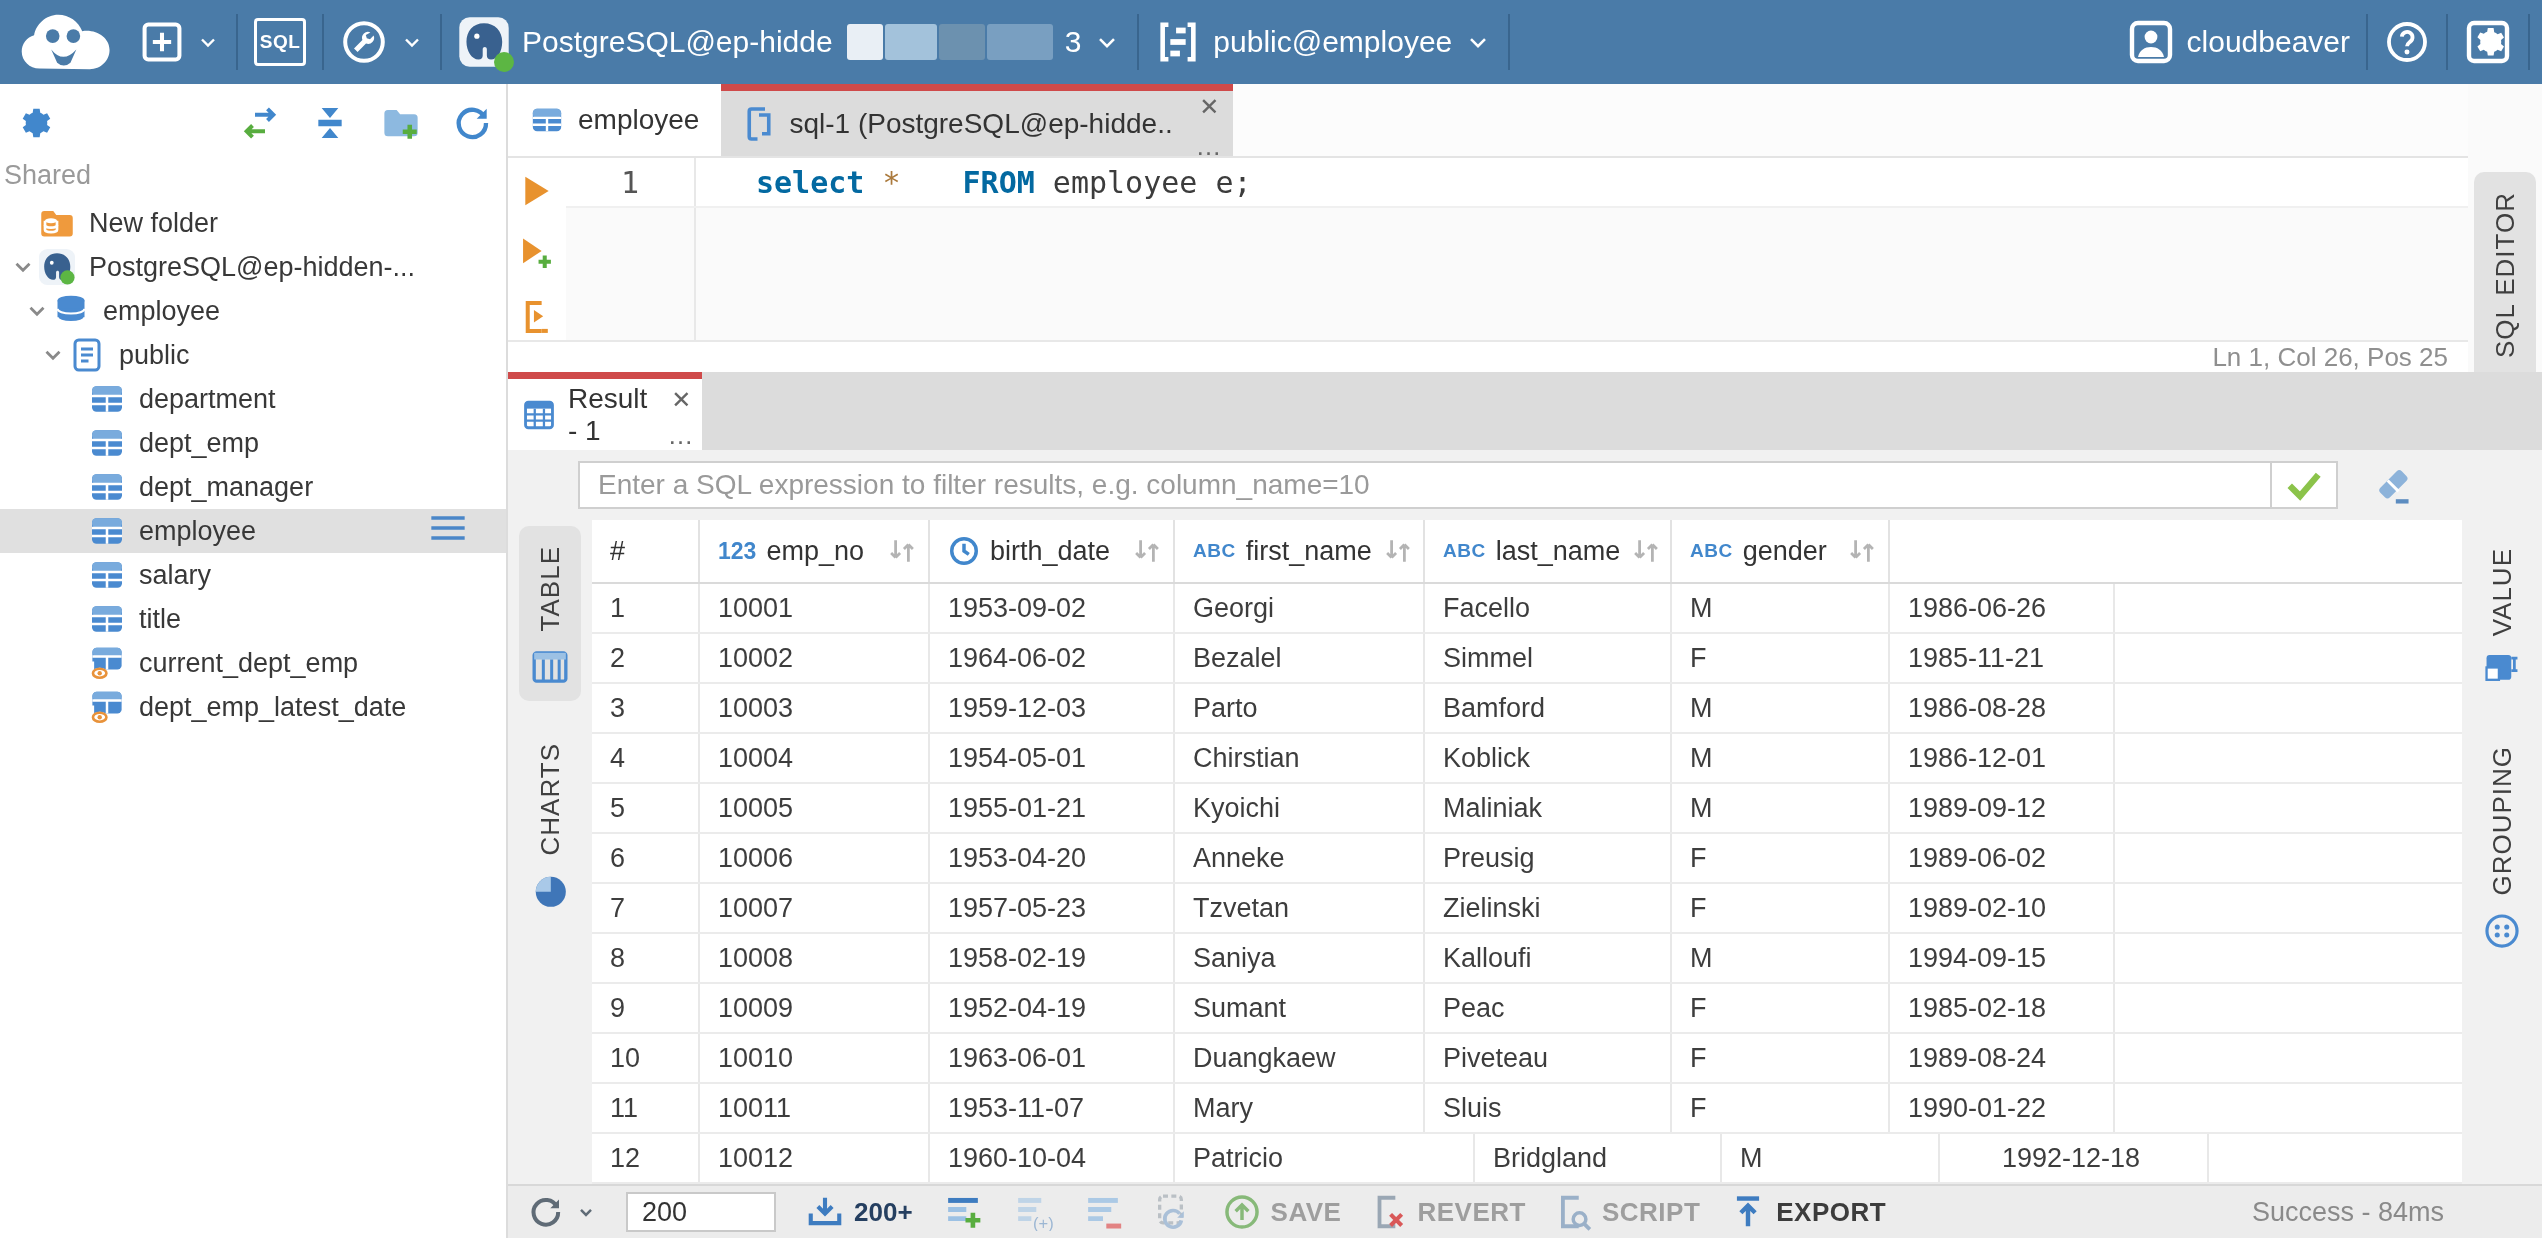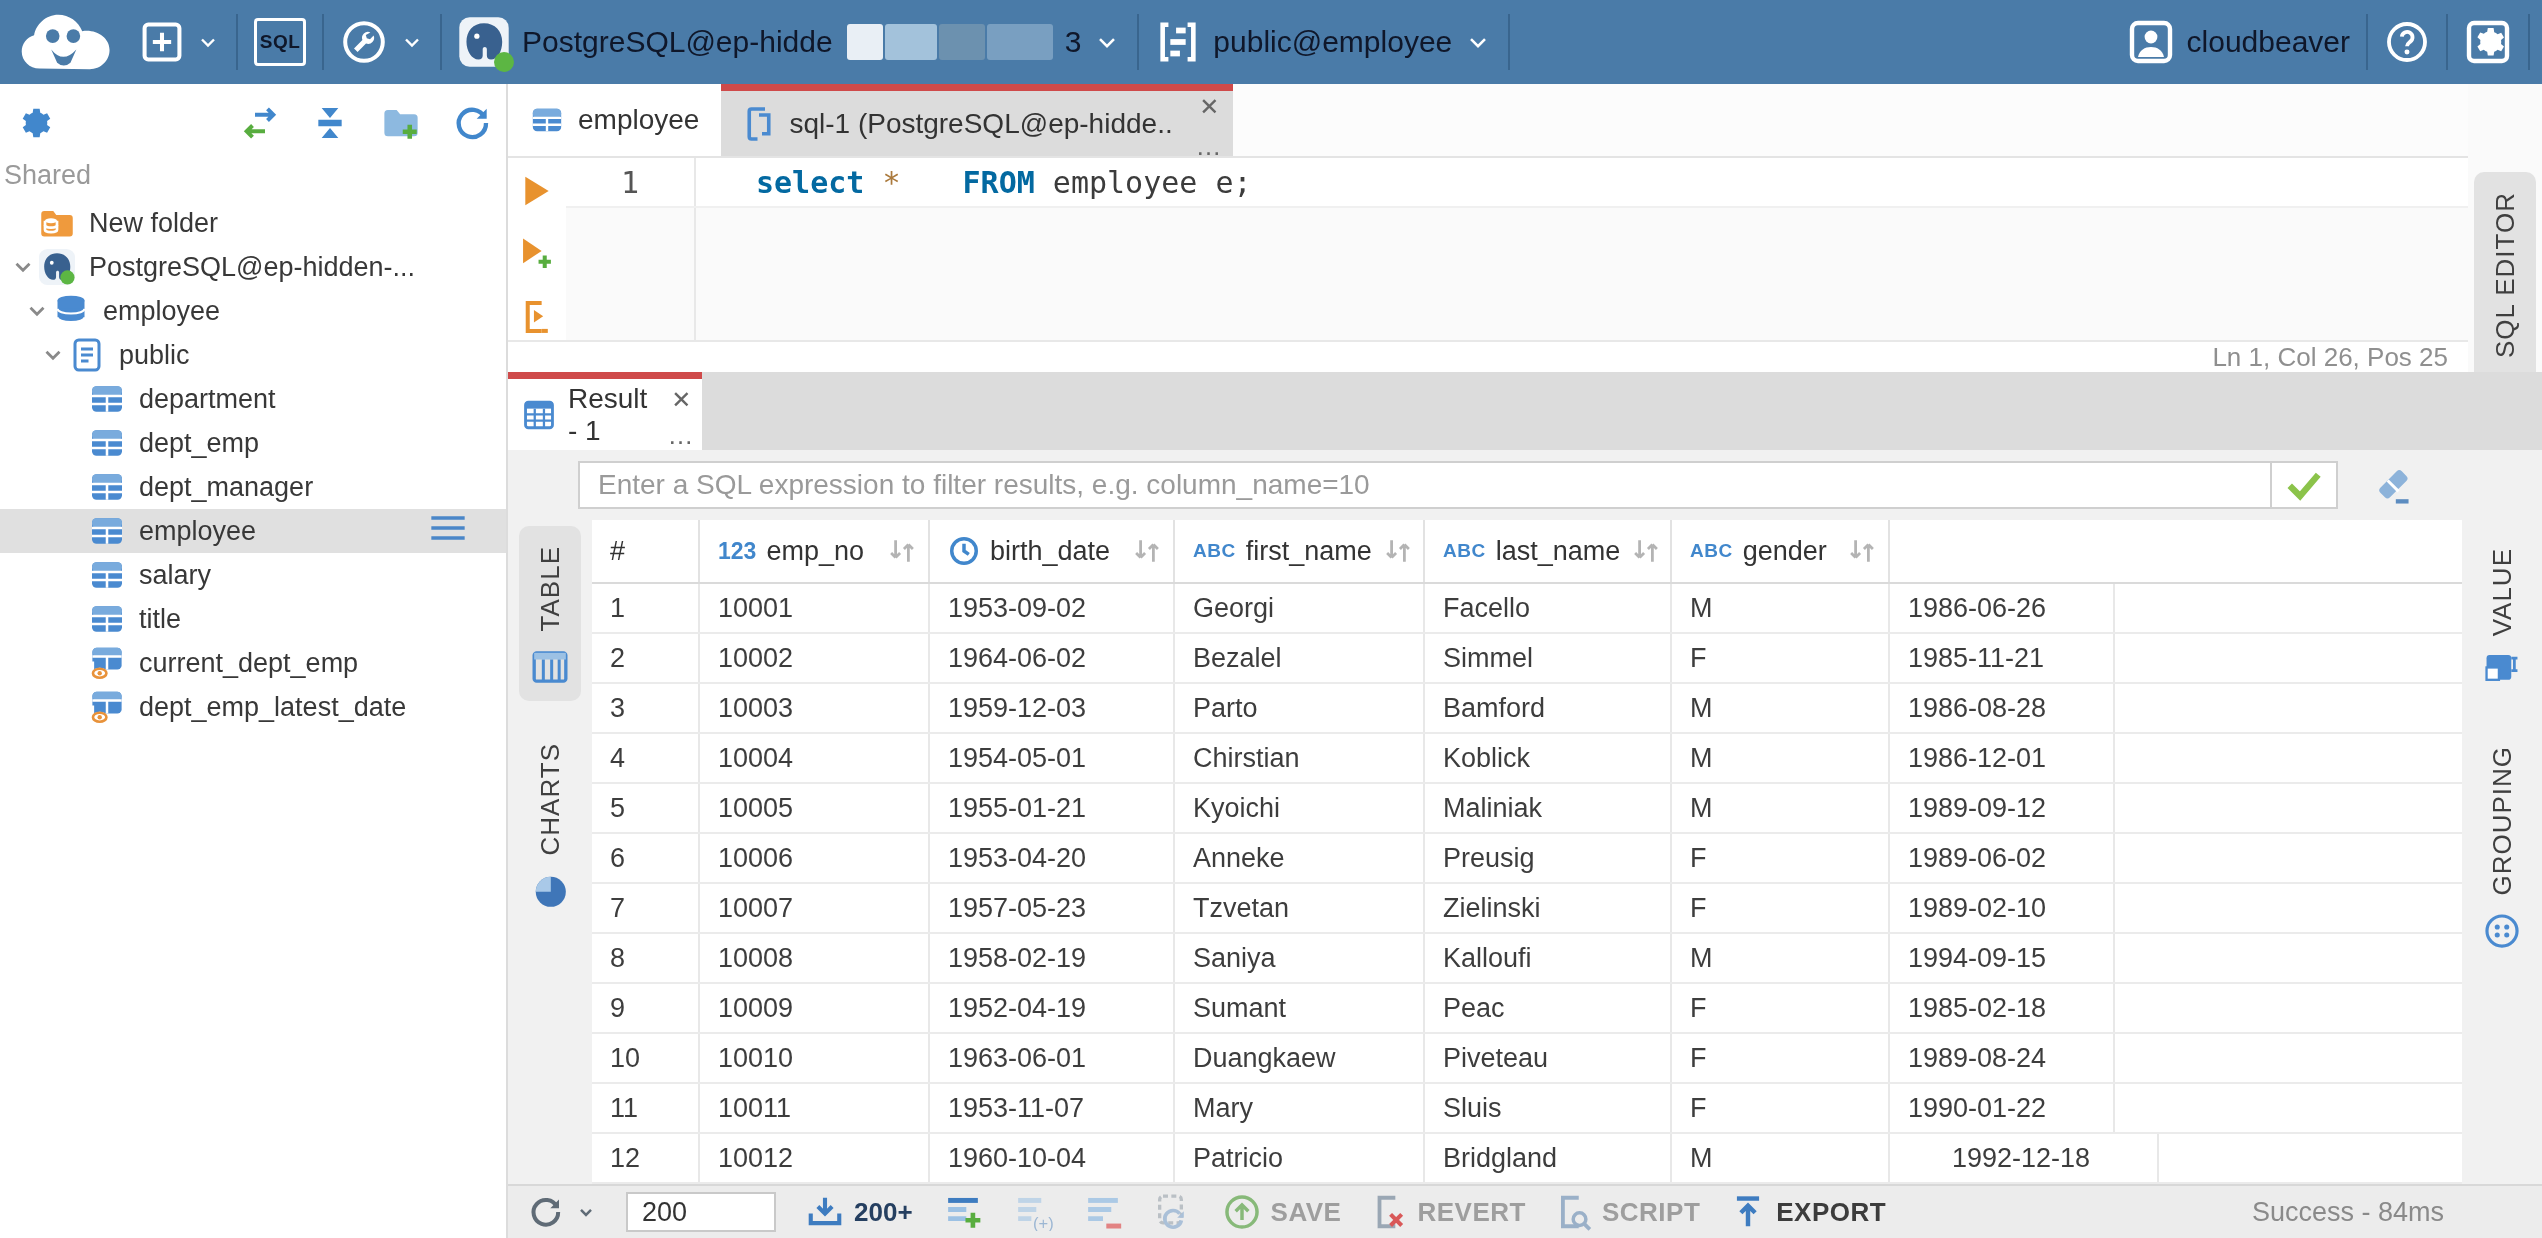--- a/index.html
+++ b/index.html
@@ -1,20 +1,20 @@
 <!DOCTYPE html>
 <html><head>
 <meta charset="utf-8">
 <style>
   * { box-sizing: border-box; margin: 0; padding: 0; }
   html,body { width: 2542px; height: 1238px; overflow: hidden; }
   body { font-family: "Liberation Sans", sans-serif; background: #fff; color: #383838; }
 
   
-  .topbar { height: 84px; background: #4a7ba8; display: flex; align-items: center; color: #0f172a; padding: 0 8px; }
+  .topbar { height: 84px; background: #4a7ba8; display: flex; align-items: center; color: #ffffff; padding: 0 8px; }
   .tb-group { display: flex; align-items: center; height: 84px; padding: 0 16px; gap: 12px; cursor: pointer; }
   .tb-sep { width: 2px; height: 56px; background: rgba(15,45,75,.28); flex: 0 0 auto; }
   .tb-label { font-size: 30px; white-space: nowrap; }
   .tb-box { border: 3px solid #fff; border-radius: 4px; display: flex; align-items: center; justify-content: center; }
   .sql-box { width: 52px; height: 48px; font-size: 19px; font-weight: 700; letter-spacing: .5px; }
   .pg-badge { position: relative; width: 52px; height: 52px; }
   .pg-badge .dot { position: absolute; right: -4px; bottom: -4px; width: 20px; height: 20px; border-radius: 50%; background: #5cb643; }
   .redact { display: inline-flex; gap: 2px; margin-left: 2px; }
   .redact i { display: inline-block; height: 36px; border-radius: 3px; }
   .spacer { flex: 1; }
@@ -722,21 +722,21 @@
                 <div class="cell" style="width: 245px;">1953-11-07</div>
                 <div class="cell" style="width: 250px;">Mary</div>
                 <div class="cell" style="width: 247px;">Sluis</div>
                 <div class="cell" style="width: 218px;">F</div>
                 <div class="cell" style="width: 225px;">1990-01-22</div>
               </div>
               <div class="grid-row">
                 <div class="cell" style="width: 108px;">12</div>
                 <div class="cell" style="width: 230px;">10012</div>
                 <div class="cell" style="width: 245px;">1960-10-04</div>
-                <div class="cell" style="width: 250px;">Patricio</div>
+                <div class="cell" style="width: 300px;">Patricio</div>
                 <div class="cell" style="width: 247px;">Bridgland</div>
                 <div class="cell" style="width: 218px;">M</div>
                 <div class="cell" style="width: 225px; margin-left: 44px;">1992-12-18</div>
               </div>
             </div>
         </div>
 
         <div class="right-strip">
           <div class="side-tab">
             <span class="vtext">VALUE</span>

